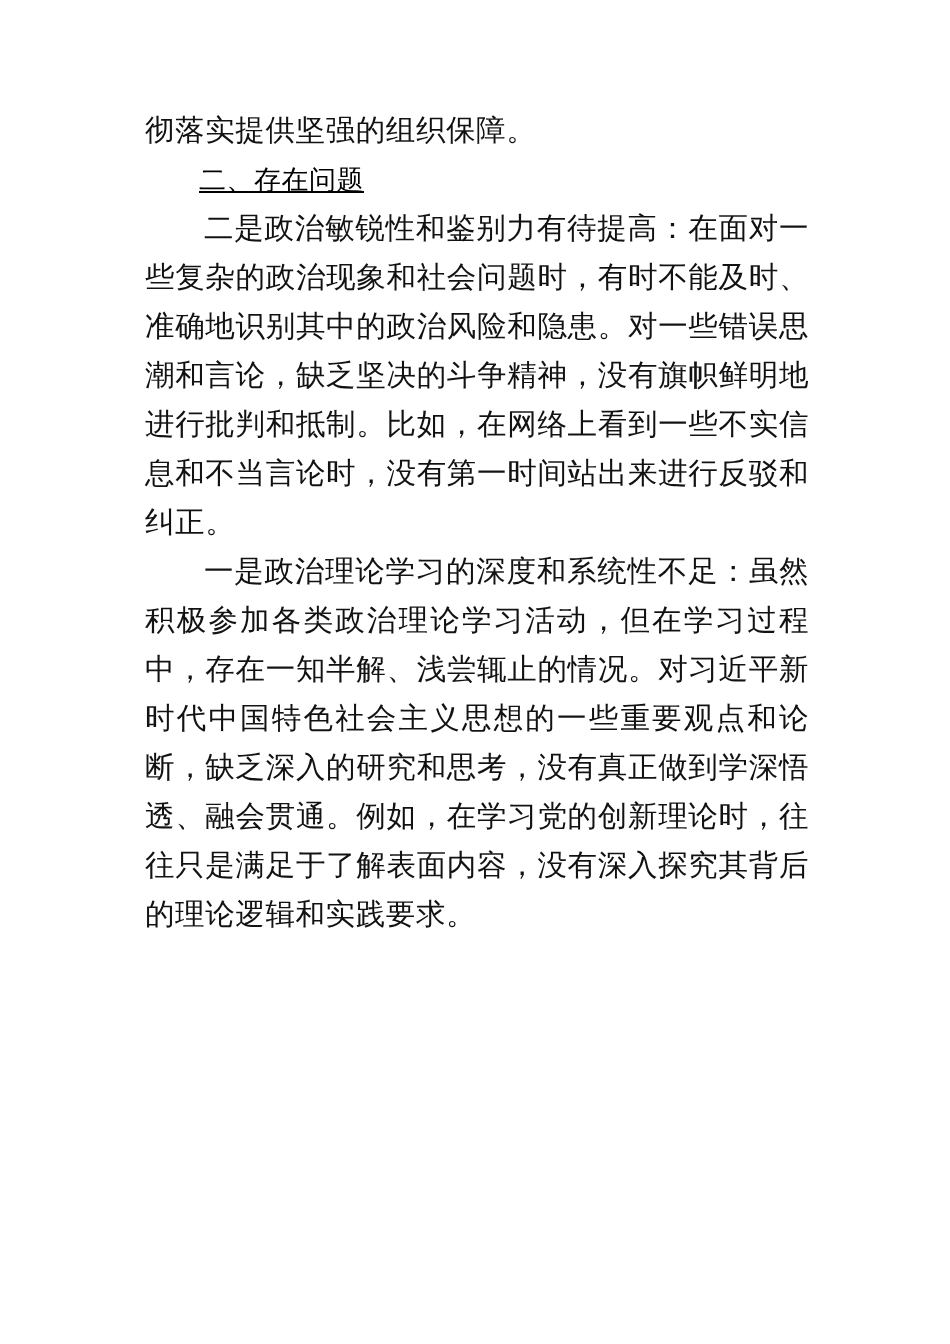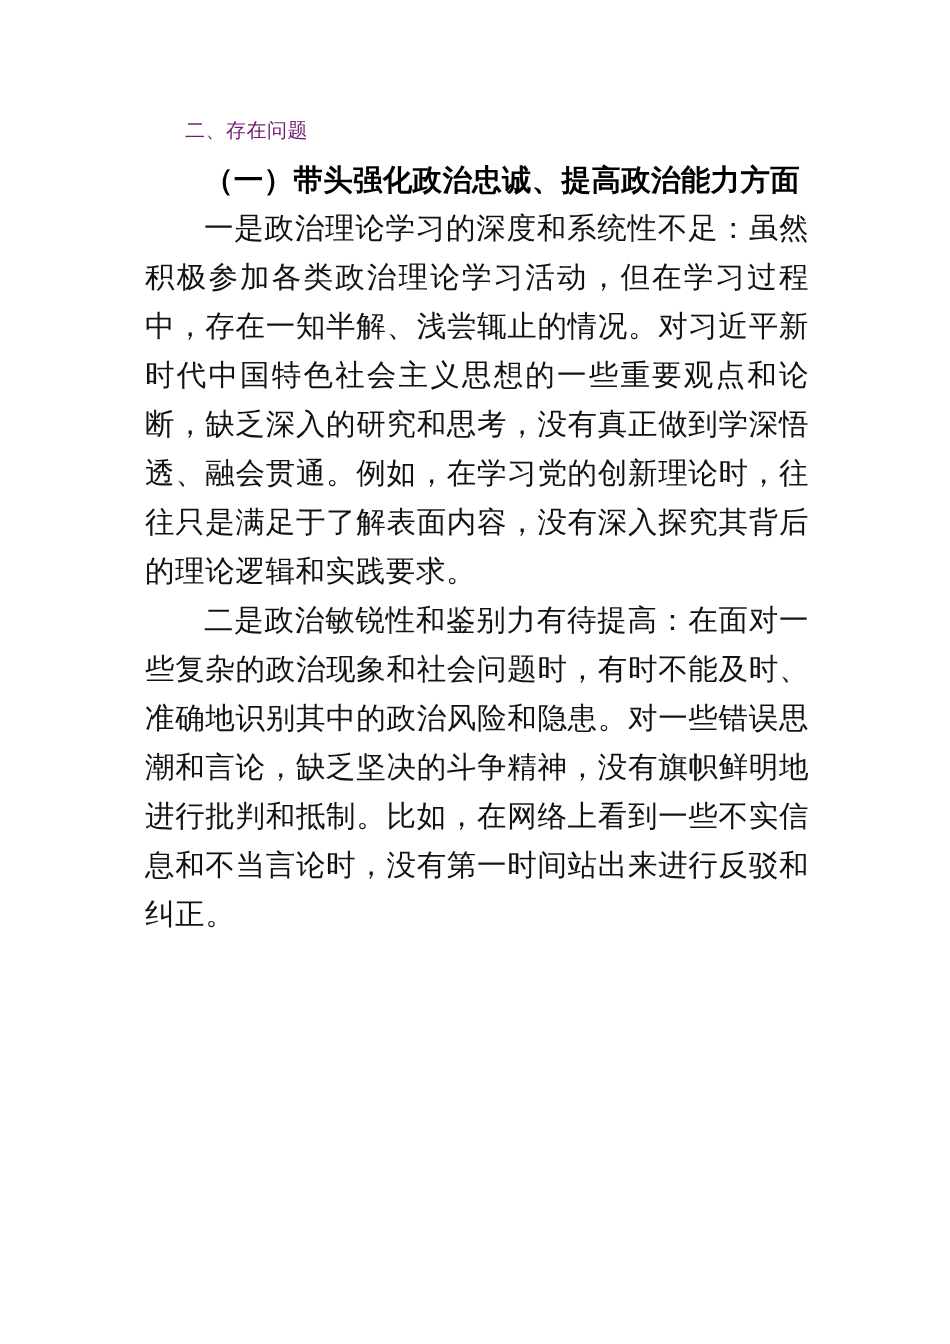--- a/index.html
+++ b/index.html
@@ -40,51 +40,52 @@
   }
   .para-indent {
     text-indent: 2em;
   }
   .para-cont {
     text-indent: 0;
   }
   
   .h-level1 {
     font-family: "DejaVu Sans", "Liberation Sans", sans-serif;
-    font-size: 20px;
+    font-size: 27px;
     line-height: 49px;
     letter-spacing: 0.5px;
     text-indent: 2em;
     margin: 0;
-    color: #701a75;
+    color: #000000;
     font-weight: 400;
+    text-decoration: underline;
   }
   
   .h-level2 {
     font-family: "DejaVu Serif", "Liberation Serif", serif;
     font-size: 29.5px;
     line-height: 49px;
     letter-spacing: 0.3px;
     text-indent: 2em;
     margin: 0;
     color: #000000;
     font-weight: 700;
   }
   .blk { margin: 0; }
 </style>
 </head>
 <body>
 
 <div id="page">
   <div id="content">
 
+    <p class="body-text para-cont blk">彻落实提供坚强的组织保障。</p>
 
     <p class="h-level1 blk">二、存在问题</p>
 
-    <p class="h-level2 blk">（一）带头强化政治忠诚、提高政治能力方面</p>
+
+    <p class="body-text para-indent blk">二是政治敏锐性和鉴别力有待提高：在面对一些复杂的政治现象和社会问题时，有时不能及时、准确地识别其中的政治风险和隐患。对一些错误思潮和言论，缺乏坚决的斗争精神，没有旗帜鲜明地进行批判和抵制。比如，在网络上看到一些不实信息和不当言论时，没有第一时间站出来进行反驳和纠正。</p>
 
     <p class="body-text para-indent blk">一是政治理论学习的深度和系统性不足：虽然积极参加各类政治理论学习活动，但在学习过程中，存在一知半解、浅尝辄止的情况。对习近平新时代中国特色社会主义思想的一些重要观点和论断，缺乏深入的研究和思考，没有真正做到学深悟透、融会贯通。例如，在学习党的创新理论时，往往只是满足于了解表面内容，没有深入探究其背后的理论逻辑和实践要求。</p>
-
-    <p class="body-text para-indent blk">二是政治敏锐性和鉴别力有待提高：在面对一些复杂的政治现象和社会问题时，有时不能及时、准确地识别其中的政治风险和隐患。对一些错误思潮和言论，缺乏坚决的斗争精神，没有旗帜鲜明地进行批判和抵制。比如，在网络上看到一些不实信息和不当言论时，没有第一时间站出来进行反驳和纠正。</p>
 
 
   </div>
 </div>
 
 </body></html>

